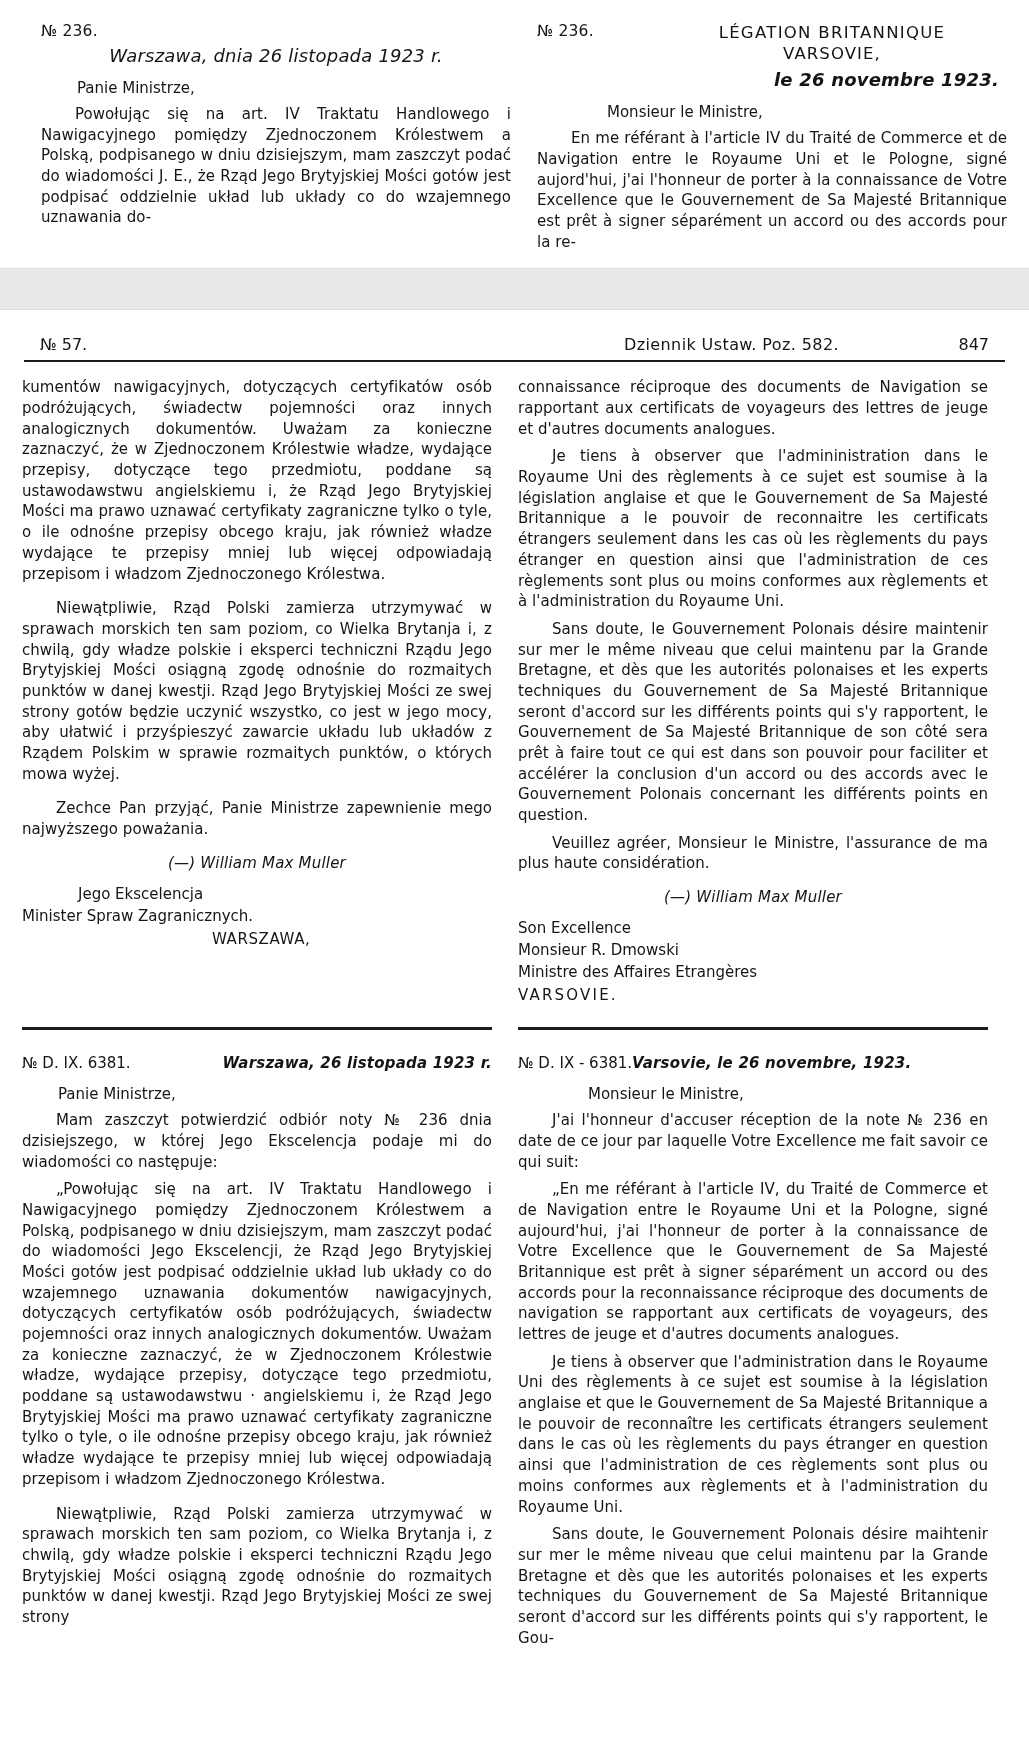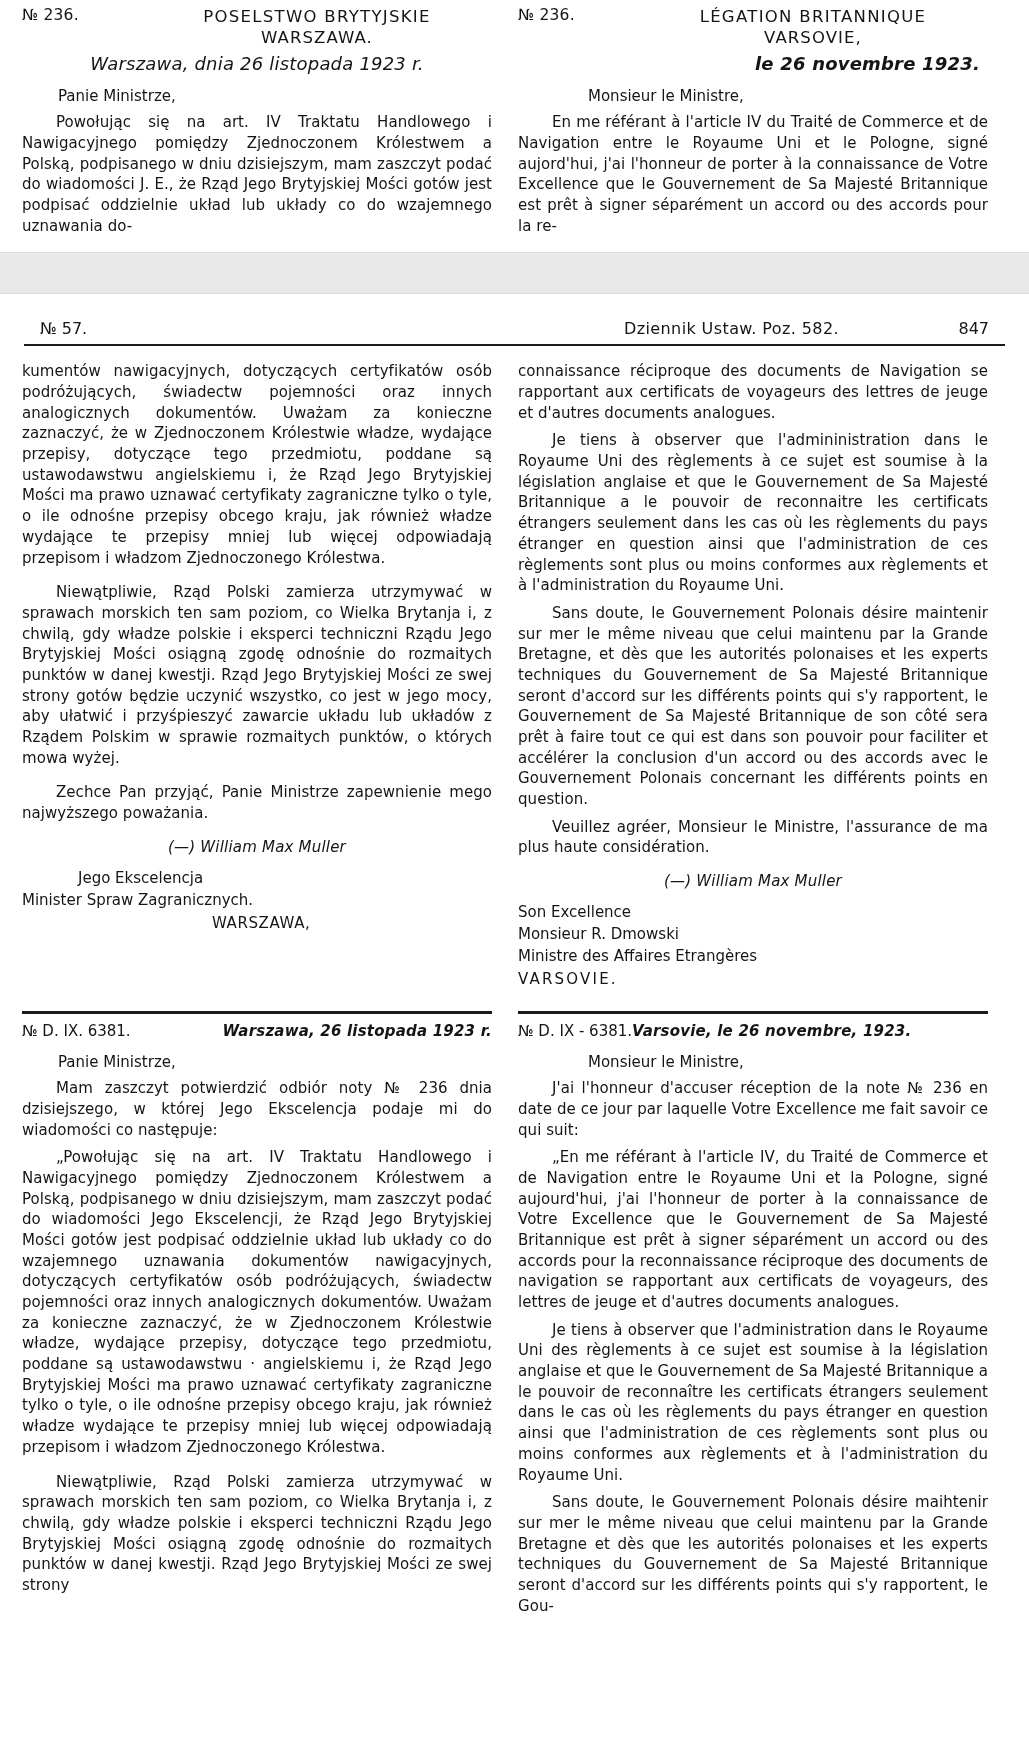--- a/index.html
+++ b/index.html
@@ -28,21 +28,22 @@
     padding: 0 22px;
     box-sizing: border-box;
   }
   .col {
     width: 470px;
     flex: 0 0 470px;
   }
 
   
   .top-frag {
-    padding-top: 6px;
+    padding-top: 22px;
+    justify-content: flex-end;
   }
   .hdr-row {
     display: flex;
     align-items: flex-start;
   }
   .hdr-no {
     width: 120px;
     flex: 0 0 120px;
     font-size: 15.5px;
     letter-spacing: .2px;
@@ -178,24 +179,20 @@
 </style>
 </head>
 <body>
 
 <div class="page">
 
   <div class="cols top-frag">
     <div class="col">
       <div class="hdr-row">
         <div class="hdr-no">№ 236.</div>
-        <div class="hdr-title">
-          <span>POSELSTWO BRYTYJSKIE</span>
-          <span class="sub">WARSZAWA.</span>
-        </div>
       </div>
       <div class="date-line">Warszawa, dnia 26 listopada 1923 r.</div>
       <div class="salut">Panie Ministrze,</div>
       <p class="body">Powołując się na art. IV Traktatu Handlowego i Nawigacyjnego pomiędzy Zjednoczonem Królestwem a Polską, podpisanego w dniu dzisiejszym, mam zaszczyt podać do wiadomości J. E., że Rząd Jego Brytyjskiej Mości gotów jest podpisać oddzielnie układ lub układy co do wzajemnego uznawania do-</p>
     </div>
 
     <div class="col">
       <div class="hdr-row">
         <div class="hdr-no">№ 236.</div>
         <div class="hdr-title">
@@ -244,21 +241,21 @@
         <div class="big">VARSOVIE.</div>
       </div>
     </div>
   </div>
 
   <div class="sep-rules">
     <div class="r"></div>
     <div class="r"></div>
   </div>
 
-  <div class="cols" style="margin-top:8px">
+  <div class="cols" style="margin-top:24px">
     <div class="col">
       <div class="lh">
         <div class="ref">№ D. IX. 6381.</div>
         <div class="dt">Warszawa, 26 listopada 1923 r.</div>
       </div>
       <div class="salut">Panie Ministrze,</div>
       <p class="body">Mam zaszczyt potwierdzić odbiór noty № 236 dnia dzisiejszego, w której Jego Ekscelencja podaje mi do wiadomości co następuje:</p>
       <p class="body quote tight">„Powołując się na art. IV Traktatu Handlowego i Nawigacyjnego pomiędzy Zjednoczonem Królestwem a Polską, podpisanego w dniu dzisiejszym, mam zaszczyt podać do wiadomości Jego Ekscelencji, że Rząd Jego Brytyjskiej Mości gotów jest podpisać oddzielnie układ lub układy co do wzajemnego uznawania dokumentów nawigacyjnych, dotyczących certyfikatów osób podróżujących, świadectw pojemności oraz innych analogicznych dokumentów. Uważam za konieczne zaznaczyć, że w Zjednoczonem Królestwie władze, wydające przepisy, dotyczące tego przedmiotu, poddane są ustawodawstwu · angielskiemu i, że Rząd Jego Brytyjskiej Mości ma prawo uznawać certyfikaty zagraniczne tylko o tyle, o ile odnośne przepisy obcego kraju, jak również władze wydające te przepisy mniej lub więcej odpowiadają przepisom i władzom Zjednoczonego Królestwa.</p>
       <p class="body" style="margin-top:14px">Niewątpliwie, Rząd Polski zamierza utrzymywać w sprawach morskich ten sam poziom, co Wielka Brytanja i, z chwilą, gdy władze polskie i eksperci techniczni Rządu Jego Brytyjskiej Mości osiągną zgodę odnośnie do rozmaitych punktów w danej kwestji. Rząd Jego Brytyjskiej Mości ze swej strony</p>
     </div>

